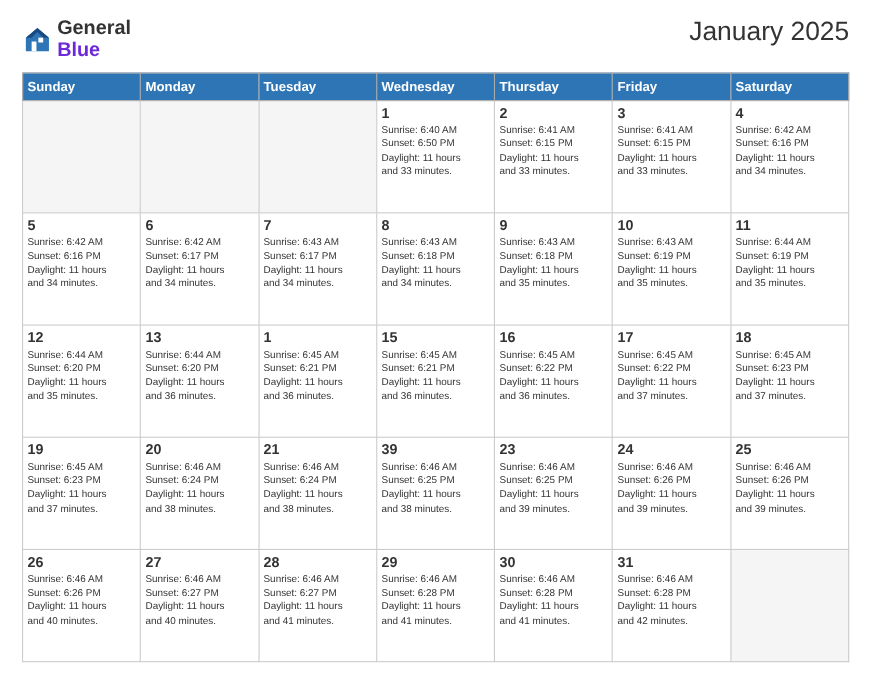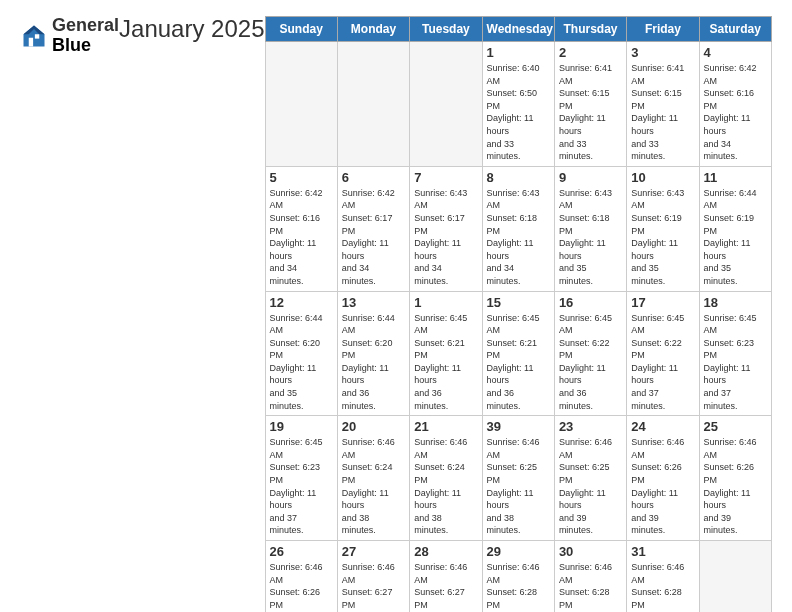--- a/index.html
+++ b/index.html
@@ -8,21 +8,21 @@
       background: #fff;
       width: 792px;
       height: 612px;
       overflow: hidden;
     }
     .page {
       width: 792px;
       height: 612px;
       padding: 16px 20px 10px 20px;
       display: flex;
-      flex-direction: row;
+      flex-direction: column;
     }
     .header {
       display: flex;
       justify-content: space-between;
       align-items: flex-start;
       margin-bottom: 10px;
     }
     .logo {
       display: flex;
       align-items: center;
@@ -34,21 +34,21 @@
       line-height: 1.1;
     }
     .logo-general {
       font-size: 18px;
       font-weight: bold;
       color: #333;
     }
     .logo-blue {
       font-size: 18px;
       font-weight: bold;
-      color: #000000;
+      color: #6d28d9;
     }
     .logo-icon {
       width: 28px;
       height: 28px;
     }
     .title-block {
       text-align: right;
     }
     .month-title {
       font-size: 24px;
@@ -65,21 +65,21 @@
       border-collapse: collapse;
       width: 100%;
       table-layout: fixed;
     }
     .calendar thead th {
       background-color: #2e75b6;
       color: #fff;
       font-size: 12px;
       font-weight: bold;
       padding: 5px 4px;
-      text-align: center;
+      text-align: left;
       border: 1px solid #aaa;
     }
     .calendar tbody td {
       vertical-align: top;
       border: 1px solid #ccc;
       padding: 3px 4px;
       font-size: 9.5px;
       color: #333;
       background: #fff;
       height: 78px;

